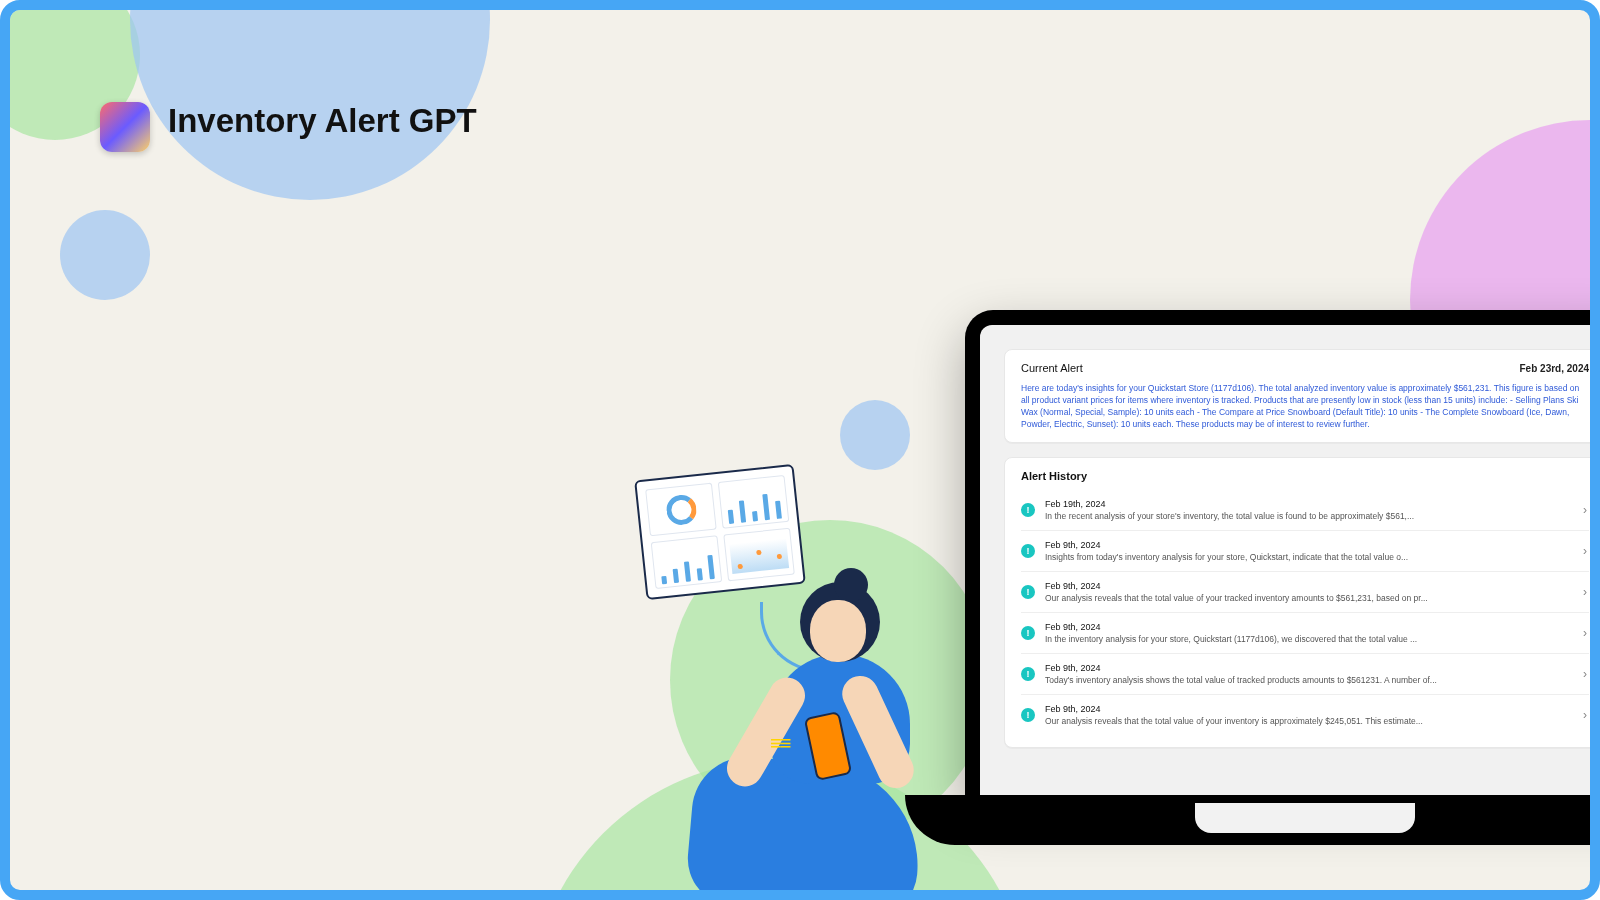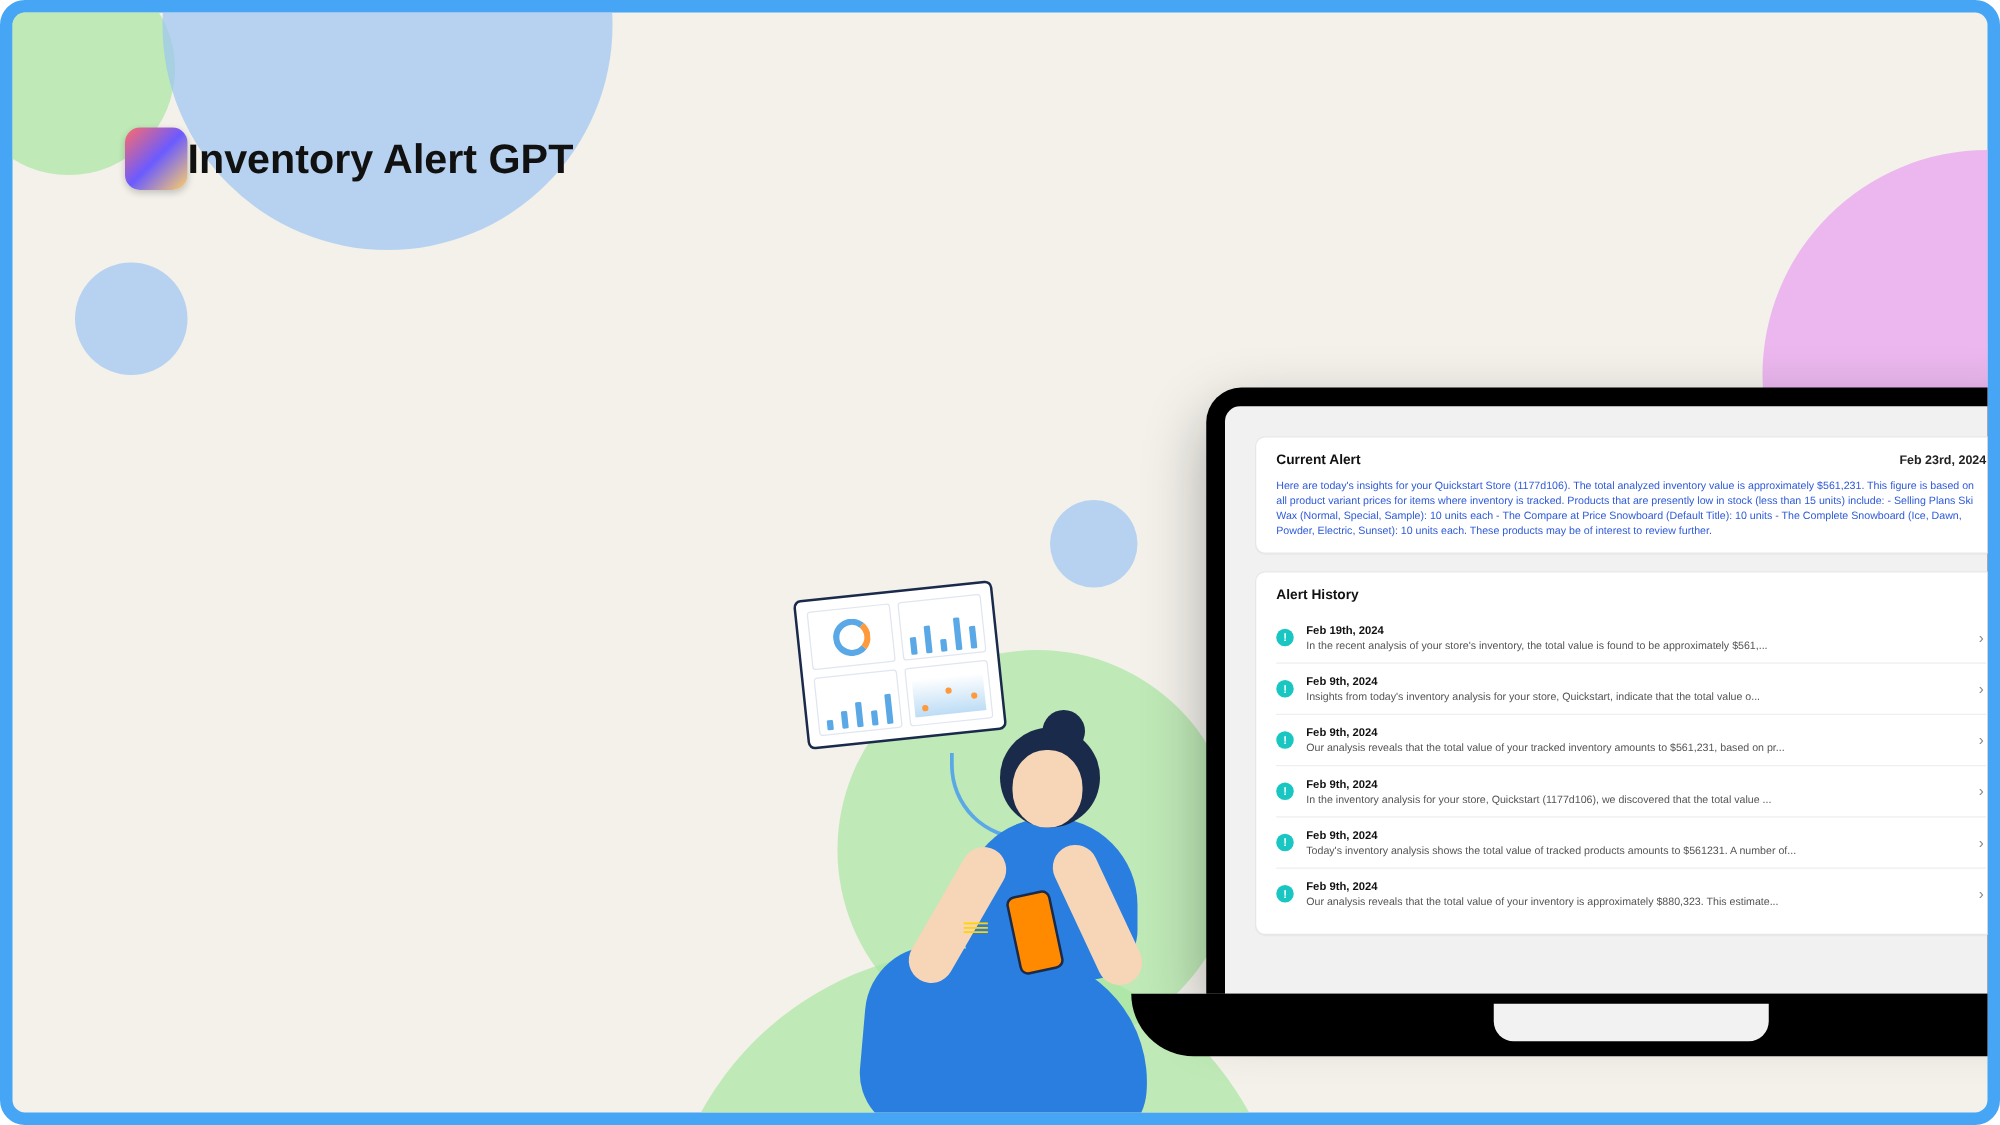--- a/index.html
+++ b/index.html
@@ -8,21 +8,21 @@
   
   .blob{position:absolute;border-radius:50%;opacity:.7}
   .blob1{width:170px;height:170px;background:#a8e6a1;left:-40px;top:-40px;}
   .blob2{width:360px;height:360px;background:#9cc4f2;left:120px;top:-170px;}
   .blob3{width:90px;height:90px;background:#9cc4f2;left:50px;top:200px;}
   .blob4{width:70px;height:70px;background:#9cc4f2;right:680px;top:390px;}
   .blob5{width:360px;height:360px;background:#e8a9ef;right:-180px;top:110px;opacity:.8}
   .blob6{width:320px;height:320px;background:#a8e6a1;left:660px;top:510px;}
   .blob7{width:500px;height:500px;background:#a8e6a1;left:520px;bottom:-370px;}
   
-  .logo-row{position:absolute;left:90px;top:92px;display:flex;align-items:center;z-index:3}
+  .logo-row{position:absolute;left:90px;top:92px;display:flex;align-items:flex-start;gap:18px;z-index:3}
   .logo-mark{width:50px;height:50px;border-radius:12px;background:linear-gradient(135deg,#ff6b6b,#6b5bff,#ffd166);box-shadow:0 2px 6px rgba(0,0,0,.2)}
   .logo-text{font-size:33px;font-weight:800;color:#111;}
   
   .headline{position:absolute;left:90px;top:290px;font-size:60px;font-weight:800;color:#111;letter-spacing:-1px;z-index:3}
   .subhead{position:absolute;left:90px;top:420px;font-size:32px;color:#1a1a1a;line-height:1.35;z-index:3;max-width:620px;}
   
   .illus{position:absolute;left:630px;bottom:-12px;width:330px;height:430px;z-index:2}
   .float-board{position:absolute;width:160px;height:120px;background:#fff;border:2px solid #1a2a4a;border-radius:6px;transform:rotate(-6deg);top:0;left:0;padding:8px;display:grid;grid-template-columns:1fr 1fr;grid-template-rows:1fr 1fr;gap:6px}
   .cell{border:1px solid #e0e6ef;border-radius:3px;display:flex;align-items:flex-end;justify-content:space-around;padding:3px;position:relative;}
   .ring{width:30px;height:30px;border:5px solid #5aa9e6;border-right-color:#ff9a3c;border-radius:50%;align-self:center;margin:auto}
@@ -42,29 +42,29 @@
   .person .phone{position:absolute;width:36px;height:64px;background:#ff8a00;border:2px solid #1a2a4a;border-radius:7px;top:132px;left:100px;transform:rotate(-12deg)}
   .sparks{position:absolute;top:150px;left:60px;color:#ffd400;font-size:20px;letter-spacing:-2px}
   
   .laptop{position:absolute;right:-55px;bottom:-15px;width:680px;height:595px;z-index:3}
   .lap-outer{position:absolute;inset:0 0 110px 0;background:#000;border-radius:28px 28px 0 0;padding:15px 15px 0 15px;box-shadow:0 20px 50px rgba(0,0,0,.3)}
   .lap-base{position:absolute;bottom:60px;left:-60px;right:-60px;height:50px;background:#000;border-radius:0 0 60px 60px;}
   .lap-notch{position:absolute;bottom:72px;left:50%;transform:translateX(-50%);width:220px;height:30px;background:#fff;border-radius:0 0 16px 16px;opacity:.95}
   .screen{background:#f1f1f1;width:100%;height:100%;border-radius:12px 12px 0 0;padding:24px 24px 0 24px;overflow:hidden}
   .card{background:#fff;border:1px solid #e7e7e7;border-radius:8px;padding:12px 16px;margin-bottom:14px;font-size:9px;color:#222;box-shadow:0 1px 0 rgba(0,0,0,.03)}
   .card-head{display:flex;justify-content:space-between;align-items:center;margin-bottom:8px;}
-  .card-title{font-weight:700;font-size:11px;color:#111}
+  .card-title{font-weight:400;font-size:11px;color:#111}
   .card-date{font-size:10px;font-weight:700;color:#222}
   .card-body{color:#2f5ad8;font-size:8.5px;line-height:1.42}
   .hist-title{font-weight:700;font-size:11px;color:#111;margin-bottom:8px}
   .hist-item{display:flex;align-items:flex-start;gap:10px;padding:9px 0;border-bottom:1px solid #eee;position:relative}
   .hist-item:last-child{border-bottom:none}
   .hist-dot{width:14px;height:14px;border-radius:50%;background:#19c6c1;display:flex;align-items:center;justify-content:center;color:#fff;font-size:9px;font-weight:700;margin-top:4px;flex-shrink:0}
   .hist-txt{flex:1}
-  .hist-date{font-weight:700;font-size:9px;color:#111;margin-bottom:2px}
+  .hist-date{font-weight:400;font-size:9px;color:#111;margin-bottom:2px}
   .hist-desc{font-size:8.5px;color:#555}
   .chev{position:absolute;right:2px;top:50%;transform:translateY(-50%);color:#888;font-size:12px}
 </style>
 </head>
 <body>
 
 <div class="frame">
   <div class="blob blob1"></div>
   <div class="blob blob2"></div>
   <div class="blob blob3"></div>
@@ -176,21 +176,21 @@
               <div class="hist-date">Feb 9th, 2024</div>
               <div class="hist-desc">Today's inventory analysis shows the total value of tracked products amounts to $561231. A number of...</div>
             </div>
             <span class="chev">›</span>
           </div>
 
           <div class="hist-item">
             <span class="hist-dot">!</span>
             <div class="hist-txt">
               <div class="hist-date">Feb 9th, 2024</div>
-              <div class="hist-desc">Our analysis reveals that the total value of your inventory is approximately $880,323. This estimate...</div>
+              <div class="hist-desc">Our analysis reveals that the total value of your inventory is approximately $245,051. This estimate...</div>
             </div>
             <span class="chev">›</span>
           </div>
 
         </div>
       </div>
     </div>
     <div class="lap-base"></div>
     <div class="lap-notch"></div>
   </div>

